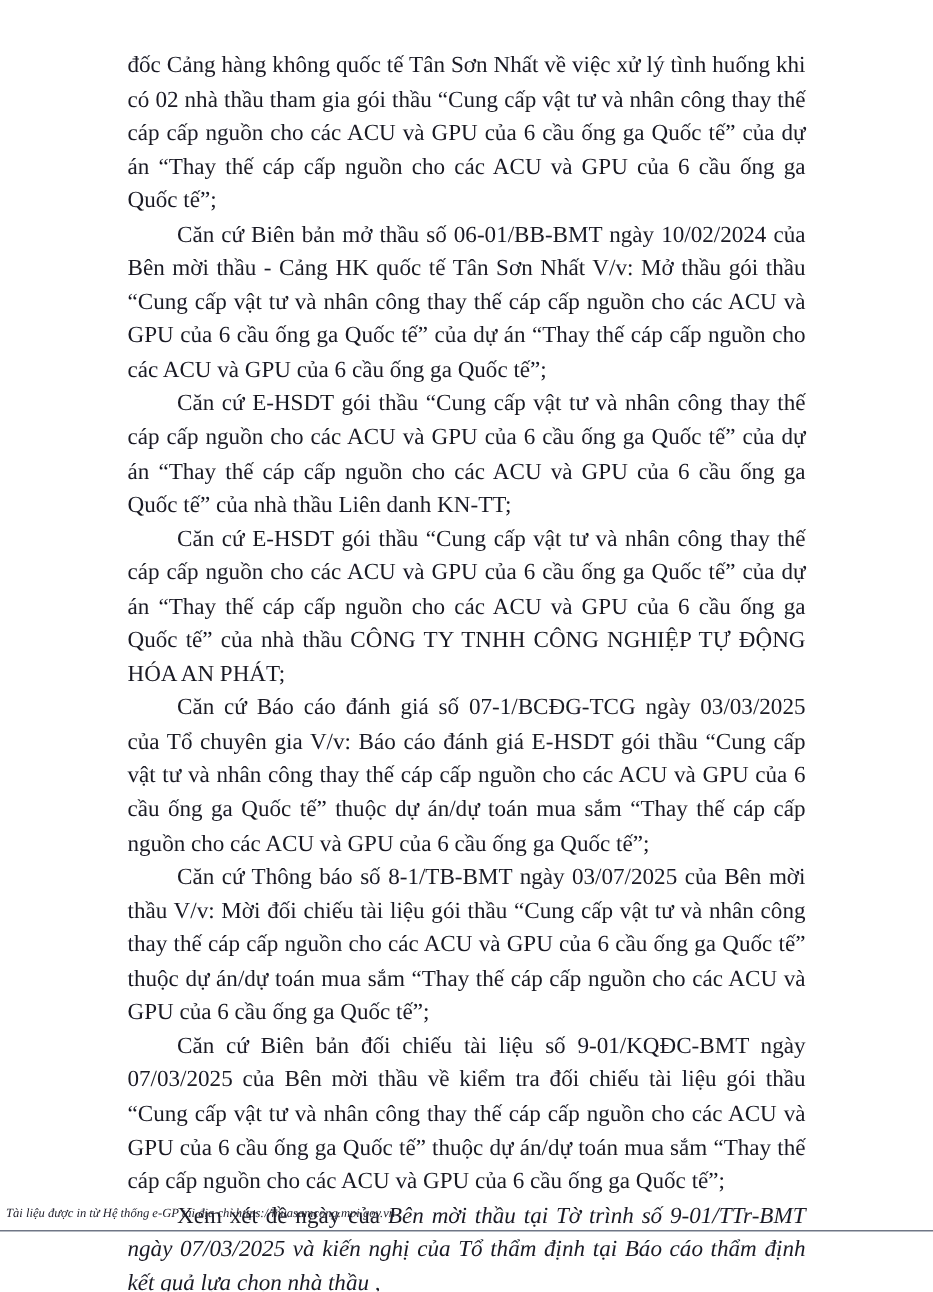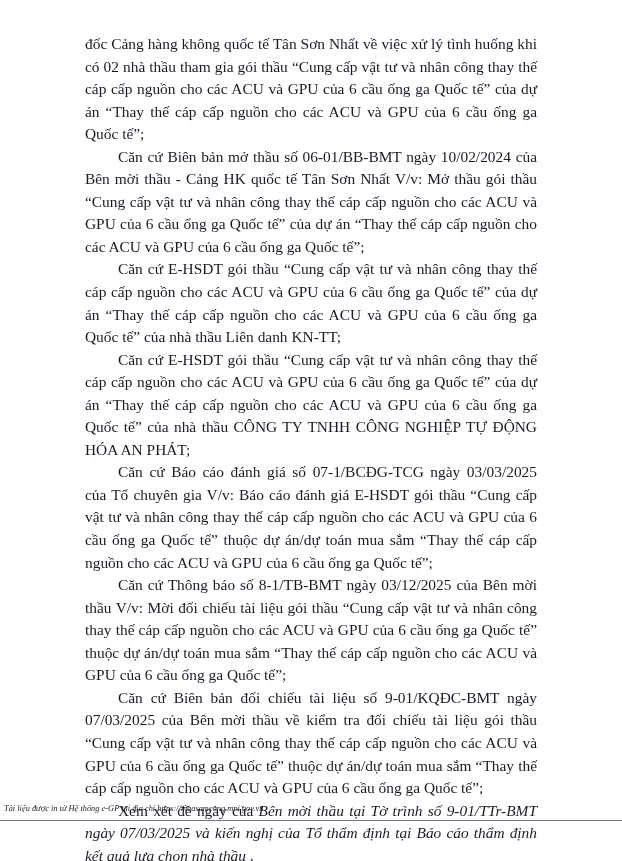--- a/index.html
+++ b/index.html
@@ -72,21 +72,21 @@
     <p class="para no-indent">đốc Cảng hàng không quốc tế Tân Sơn Nhất về việc xử lý tình huống khi có 02 nhà thầu tham gia gói thầu “Cung cấp vật tư và nhân công thay thế cáp cấp nguồn cho các ACU và GPU của 6 cầu ống ga Quốc tế” của dự án “Thay thế cáp cấp nguồn cho các ACU và GPU của 6 cầu ống ga Quốc tế”;</p>
 
     <p class="para">Căn cứ Biên bản mở thầu số 06-01/BB-BMT ngày 10/02/2024 của Bên mời thầu - Cảng HK quốc tế Tân Sơn Nhất V/v: Mở thầu gói thầu “Cung cấp vật tư và nhân công thay thế cáp cấp nguồn cho các ACU và GPU của 6 cầu ống ga Quốc tế” của dự án “Thay thế cáp cấp nguồn cho các ACU và GPU của 6 cầu ống ga Quốc tế”;</p>
 
     <p class="para">Căn cứ E-HSDT gói thầu “Cung cấp vật tư và nhân công thay thế cáp cấp nguồn cho các ACU và GPU của 6 cầu ống ga Quốc tế” của dự án “Thay thế cáp cấp nguồn cho các ACU và GPU của 6 cầu ống ga Quốc tế” của nhà thầu Liên danh KN-TT;</p>
 
     <p class="para">Căn cứ E-HSDT gói thầu “Cung cấp vật tư và nhân công thay thế cáp cấp nguồn cho các ACU và GPU của 6 cầu ống ga Quốc tế” của dự án “Thay thế cáp cấp nguồn cho các ACU và GPU của 6 cầu ống ga Quốc tế” của nhà thầu CÔNG TY TNHH CÔNG NGHIỆP TỰ ĐỘNG HÓA AN PHÁT;</p>
 
     <p class="para">Căn cứ Báo cáo đánh giá số 07-1/BCĐG-TCG ngày 03/03/2025 của Tổ chuyên gia V/v: Báo cáo đánh giá E-HSDT gói thầu “Cung cấp vật tư và nhân công thay thế cáp cấp nguồn cho các ACU và GPU của 6 cầu ống ga Quốc tế” thuộc dự án/dự toán mua sắm “Thay thế cáp cấp nguồn cho các ACU và GPU của 6 cầu ống ga Quốc tế”;</p>
 
-    <p class="para">Căn cứ Thông báo số 8-1/TB-BMT ngày 03/12/2025 của Bên mời thầu V/v: Mời đối chiếu tài liệu gói thầu “Cung cấp vật tư và nhân công thay thế cáp cấp nguồn cho các ACU và GPU của 6 cầu ống ga Quốc tế” thuộc dự án/dự toán mua sắm “Thay thế cáp cấp nguồn cho các ACU và GPU của 6 cầu ống ga Quốc tế”;</p>
+    <p class="para">Căn cứ Thông báo số 8-1/TB-BMT ngày 03/07/2025 của Bên mời thầu V/v: Mời đối chiếu tài liệu gói thầu “Cung cấp vật tư và nhân công thay thế cáp cấp nguồn cho các ACU và GPU của 6 cầu ống ga Quốc tế” thuộc dự án/dự toán mua sắm “Thay thế cáp cấp nguồn cho các ACU và GPU của 6 cầu ống ga Quốc tế”;</p>
 
     <p class="para">Căn cứ Biên bản đối chiếu tài liệu số 9-01/KQĐC-BMT ngày 07/03/2025 của Bên mời thầu về kiểm tra đối chiếu tài liệu gói thầu “Cung cấp vật tư và nhân công thay thế cáp cấp nguồn cho các ACU và GPU của 6 cầu ống ga Quốc tế” thuộc dự án/dự toán mua sắm “Thay thế cáp cấp nguồn cho các ACU và GPU của 6 cầu ống ga Quốc tế”;</p>
 
     <p class="para"><span>Xem xét đề ngày của </span><span class="italic">Bên mời thầu tại Tờ trình số 9-01/TTr-BMT ngày 07/03/2025 và kiến nghị của Tổ thẩm định tại Báo cáo thẩm định kết quả lựa chọn nhà thầu ,</span></p>
 
   </div>
 
   <div class="footer-rule"></div>
 
   <div class="footer-note">Tài liệu được in từ Hệ thống e-GP tại địa chỉ https://muasamcong.mpi.gov.vn</div>

